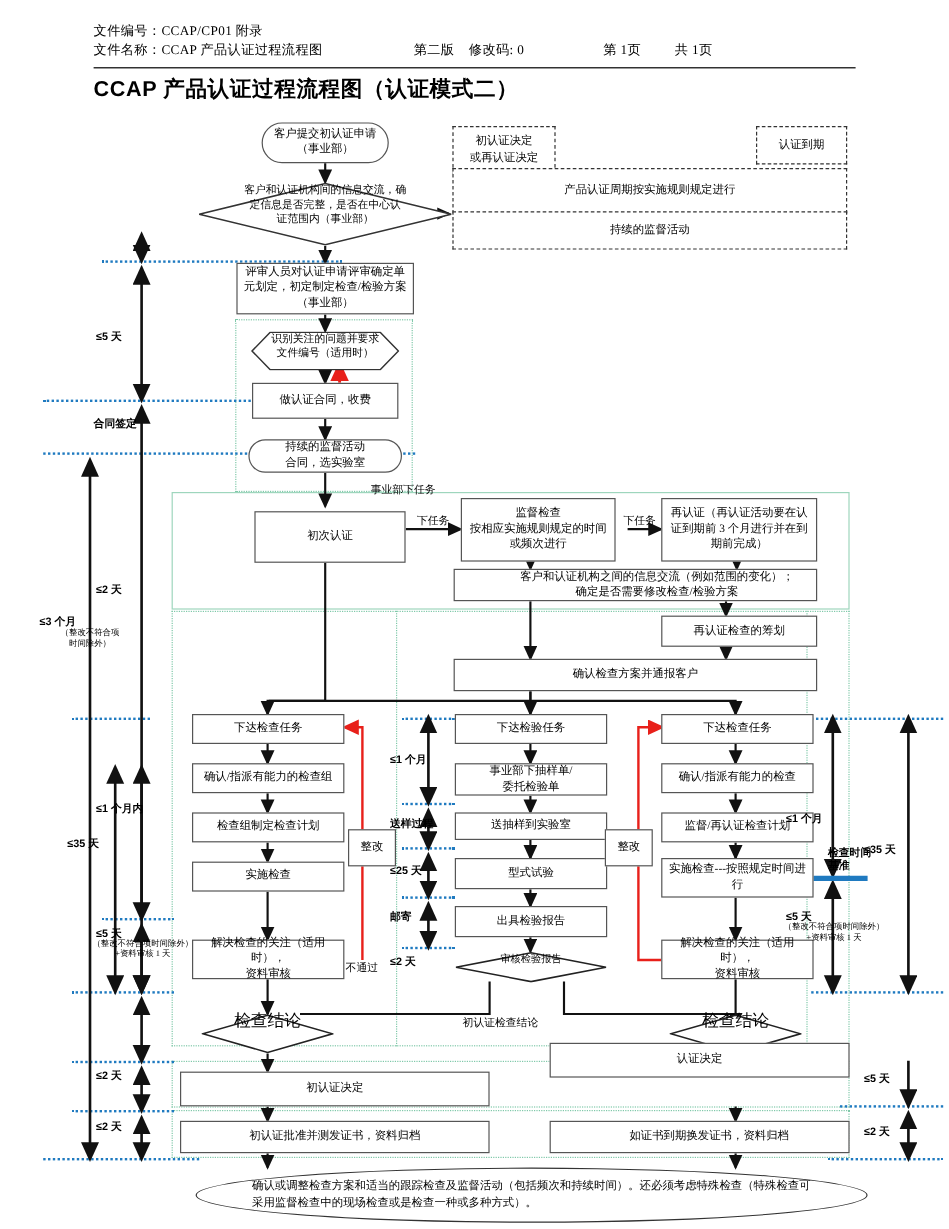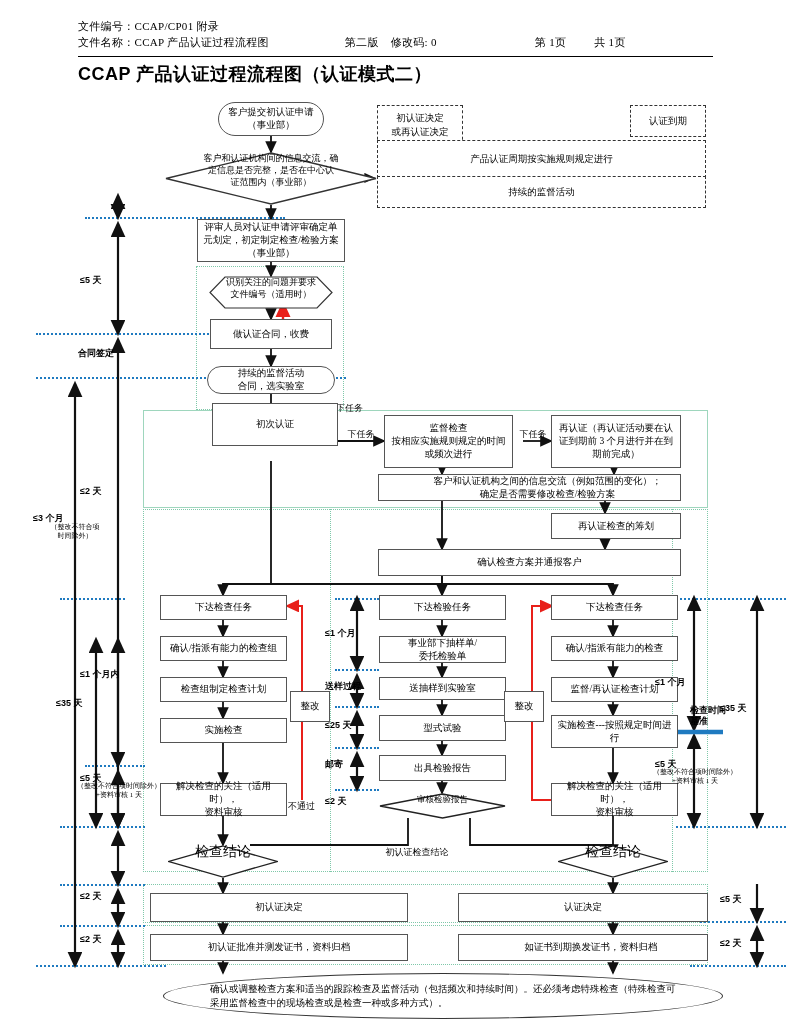--- a/index.html
+++ b/index.html
@@ -61,21 +61,21 @@
   <div class="hdr">
     <div class="hdr-row">
       <span>文件编号：</span>
       <span>CCAP/CP01 附录</span>
     </div>
     <div class="hdr-row">
       <span>文件名称：</span>
       <span>CCAP 产品认证过程流程图</span>
       <span style="margin-left:76px">第二版</span>
       <span style="margin-left:12px">修改码: 0</span>
-      <span style="margin-left:98px">第 1页</span>
+      <span style="margin-left:66px">第 1页</span>
       <span style="margin-left:28px">共 1页</span>
     </div>
   </div>
   <div class="hdr-rule"></div>
 
   <div class="doc-title">
     <span>CCAP</span><span class="han"> 产品认证过程流程图（认证模式二）</span>
   </div>
 
   <div class="abs grp-green" style="left:196px;top:266px;width:148px;height:144px;"></div>
@@ -265,21 +265,21 @@
 文件编号（适用时）</div>
   </div>
 
   <div class="abs box" style="left:210px;top:319px;width:122px;height:30px;">做认证合同，收费</div>
 
   <div class="abs term" style="left:207px;top:366px;width:128px;height:28px;white-space:pre-line;">持续的监督活动
 合同，选实验室</div>
 
   <div class="abs plain" style="left:286px;top:402px;width:100px;font-size:9px;">事业部下任务</div>
 
-  <div class="abs box" style="left:212px;top:403px;width:126px;height:43px;">初次认证</div>
+  <div class="abs box" style="left:212px;top:426px;width:126px;height:43px;">初次认证</div>
 
   <div class="abs plain" style="left:338px;top:428px;width:46px;font-size:9px;">下任务</div>
 
   <div class="abs box" style="left:384px;top:415px;width:129px;height:53px;white-space:pre-line;">监督检查
 按相应实施规则规定的时间
 或频次进行</div>
 
   <div class="abs plain" style="left:513px;top:428px;width:40px;font-size:9px;">下任务</div>
 
   <div class="abs box" style="left:551px;top:415px;width:130px;height:53px;white-space:pre-line;">再认证（再认证活动要在认
@@ -341,21 +341,21 @@
 
   <div class="abs box" style="left:504px;top:691px;width:40px;height:31px;">整改</div>
 
   <div class="abs dia-wrap" style="left:558px;top:845px;width:110px;height:33px;">
     <svg width="110" height="33" viewBox="0 0 110 33">
       <polygon points="55,1 109,16.5 55,32 1,16.5" fill="#fff" stroke="#222" stroke-width="1.3"></polygon>
     </svg>
     <div class="dia-txt">检查结论</div>
   </div>
 
-  <div class="abs box" style="left:458px;top:893px;width:250px;height:29px;">认证决定</div>
+  <div class="abs box" style="left:458px;top:869px;width:250px;height:29px;">认证决定</div>
 
   <div class="abs box" style="left:458px;top:934px;width:250px;height:27px;padding-left:20px;">如证书到期换发证书，资料归档</div>
 
   <div class="abs ellipse" style="left:163px;top:973px;width:560px;height:46px;">确认或调整检查方案和适当的跟踪检查及监督活动（包括频次和持续时间）。还必须考虑特殊检查（特殊检查可采用监督检查中的现场检查或是检查一种或多种方式）。</div>
 
   <div class="abs lbl-b" style="left:80px;top:274px;width:76px;">≤5 天</div>
   <div class="abs lbl-b" style="left:78px;top:347px;width:80px;">合同签定</div>
   <div class="abs lbl-b" style="left:80px;top:485px;width:76px;">≤2 天</div>
   <div class="abs lbl-b" style="left:33px;top:512px;width:84px;">≤3 个月</div>
   <div class="abs lbl-sm" style="left:33px;top:523px;width:84px;white-space:pre-line;">（整改不符合项

